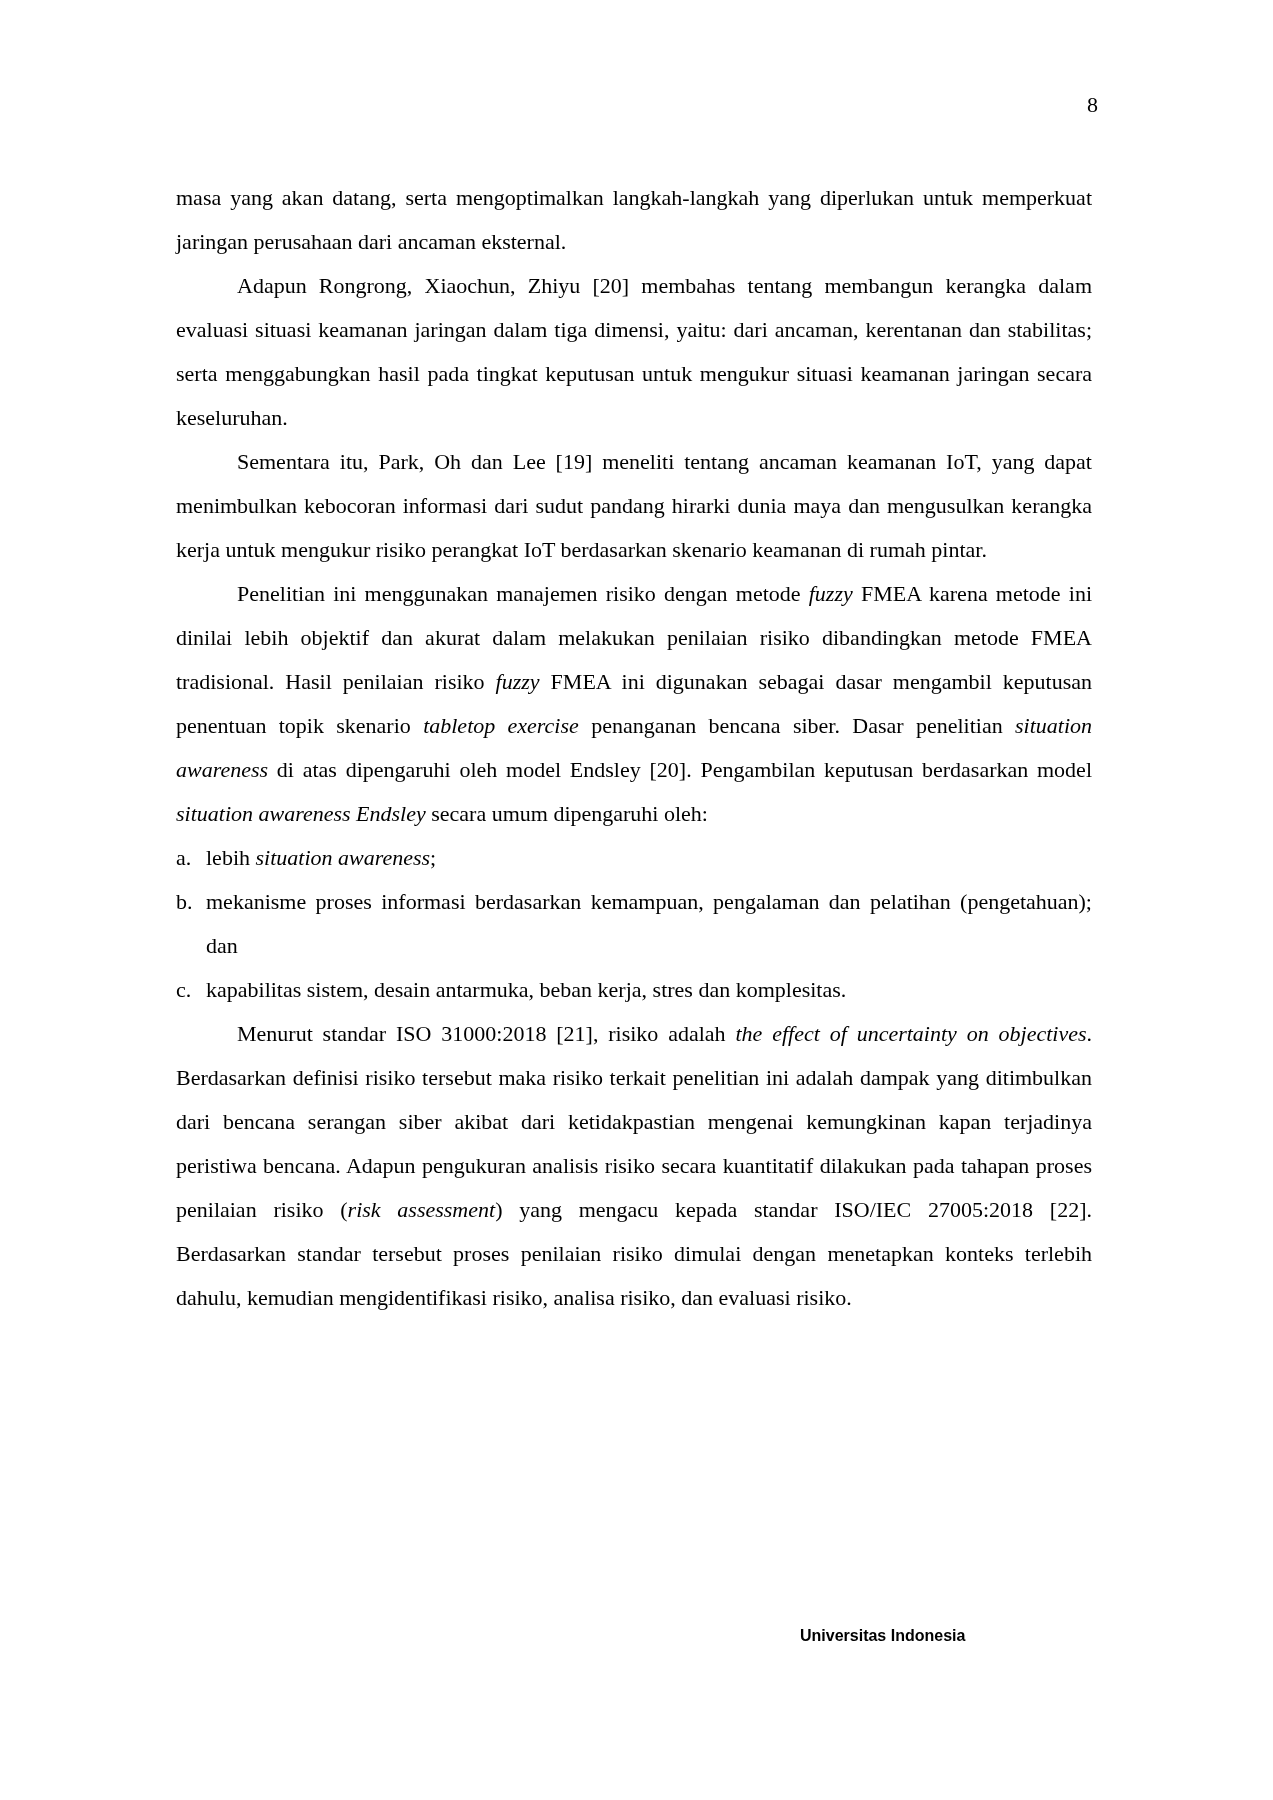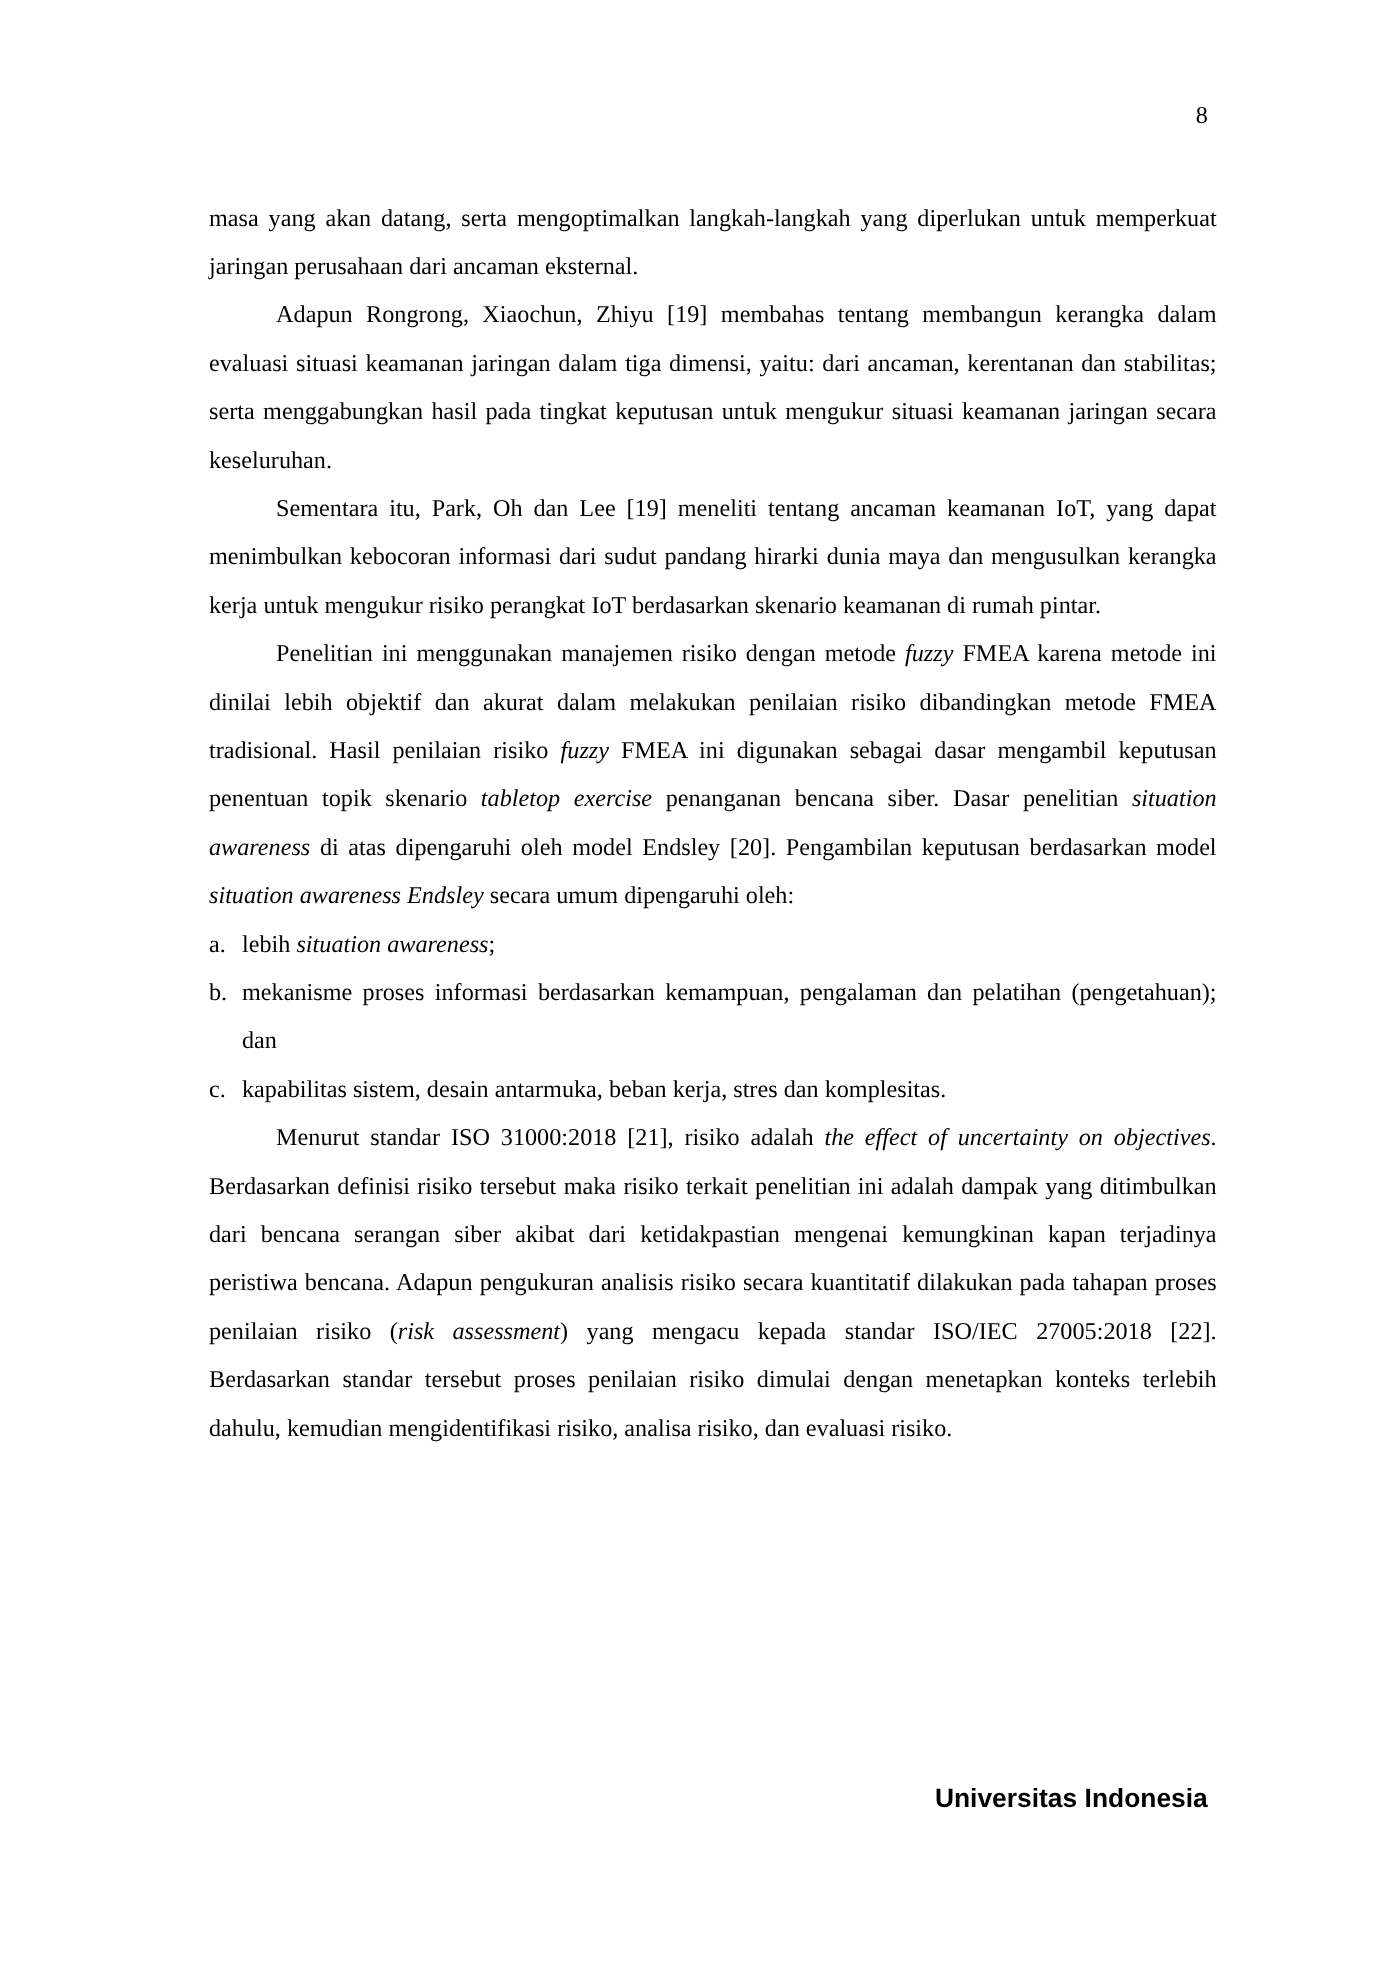--- a/index.html
+++ b/index.html
@@ -4,48 +4,47 @@
 <style>
   html, body { margin: 0; padding: 0; background: #ffffff; }
   body { width: 1273px; height: 1800px; position: relative; overflow: hidden; }
   .page { position: absolute; left: 0; top: 0; width: 1273px; height: 1800px; background: #ffffff; color: #000000; }
   .page-number {
     position: absolute; left: 1000px; width: 98px; top: 90px;
     text-align: right;
     font-family: "Liberation Serif", serif; font-size: 22px; line-height: 30px;
   }
   .body-text {
-    position: absolute; left: 190px; width: 916px; top: 176px;
+    position: absolute; left: 176px; width: 916px; top: 176px;
     font-family: "Liberation Serif", serif; font-size: 22px; line-height: 44px;
     text-align: justify;
   }
   .body-text p { margin: 0; }
   .body-text p.indent { text-indent: 61px; }
   .body-text ol { list-style: none; margin: 0; padding: 0; }
   .body-text li { position: relative; padding-left: 30px; }
   .body-text li .marker { position: absolute; left: 0; top: 0; }
   em { font-style: italic; }
   .footer {
     position: absolute; left: 800px; width: 298px; top: 1624px;
-    text-align: right;
-    font-family: "Liberation Sans", sans-serif; font-weight: bold; font-size: 24px; line-height: 24px;
+    font-family: "Liberation Sans", sans-serif; font-weight: bold; font-size: 16px; line-height: 24px;
   }
 </style>
 </head>
 <body>
 
 <div class="page">
 
   <div class="page-number">8</div>
 
   <div class="body-text">
 
     <p><span>masa yang akan datang, serta mengoptimalkan langkah-langkah yang diperlukan untuk memperkuat jaringan perusahaan dari ancaman eksternal.</span></p>
 
-    <p class="indent"><span>Adapun Rongrong, Xiaochun, Zhiyu [19] membahas tentang membangun kerangka dalam evaluasi situasi keamanan jaringan dalam tiga dimensi, yaitu: dari ancaman, kerentanan dan stabilitas; serta menggabungkan hasil pada tingkat keputusan untuk mengukur situasi keamanan jaringan secara keseluruhan.</span></p>
+    <p class="indent"><span>Adapun Rongrong, Xiaochun, Zhiyu [20] membahas tentang membangun kerangka dalam evaluasi situasi keamanan jaringan dalam tiga dimensi, yaitu: dari ancaman, kerentanan dan stabilitas; serta menggabungkan hasil pada tingkat keputusan untuk mengukur situasi keamanan jaringan secara keseluruhan.</span></p>
 
     <p class="indent"><span>Sementara itu, Park, Oh dan Lee [19] meneliti tentang ancaman keamanan IoT, yang dapat menimbulkan kebocoran informasi dari sudut pandang hirarki dunia maya dan mengusulkan kerangka kerja untuk mengukur risiko perangkat IoT berdasarkan skenario keamanan di rumah pintar.</span></p>
 
     <p class="indent"><span>Penelitian ini menggunakan manajemen risiko dengan metode </span><em>fuzzy</em><span> FMEA karena metode ini dinilai lebih objektif dan akurat dalam melakukan penilaian risiko dibandingkan metode FMEA tradisional. Hasil penilaian risiko </span><em>fuzzy</em><span> FMEA ini digunakan sebagai dasar mengambil keputusan penentuan topik skenario </span><em>tabletop exercise</em><span> penanganan bencana siber. Dasar penelitian </span><em>situation awareness</em><span> di atas dipengaruhi oleh model Endsley [20]. Pengambilan keputusan berdasarkan model </span><em>situation awareness Endsley</em><span> secara umum dipengaruhi oleh:</span></p>
 
     <ol>
       <li><span class="marker">a.</span><span>lebih </span><em>situation awareness</em><span>;</span></li>
       <li><span class="marker">b.</span><span>mekanisme proses informasi berdasarkan kemampuan, pengalaman dan pelatihan (pengetahuan); dan</span></li>
       <li><span class="marker">c.</span><span>kapabilitas sistem, desain antarmuka, beban kerja, stres dan komplesitas.</span></li>
     </ol>

